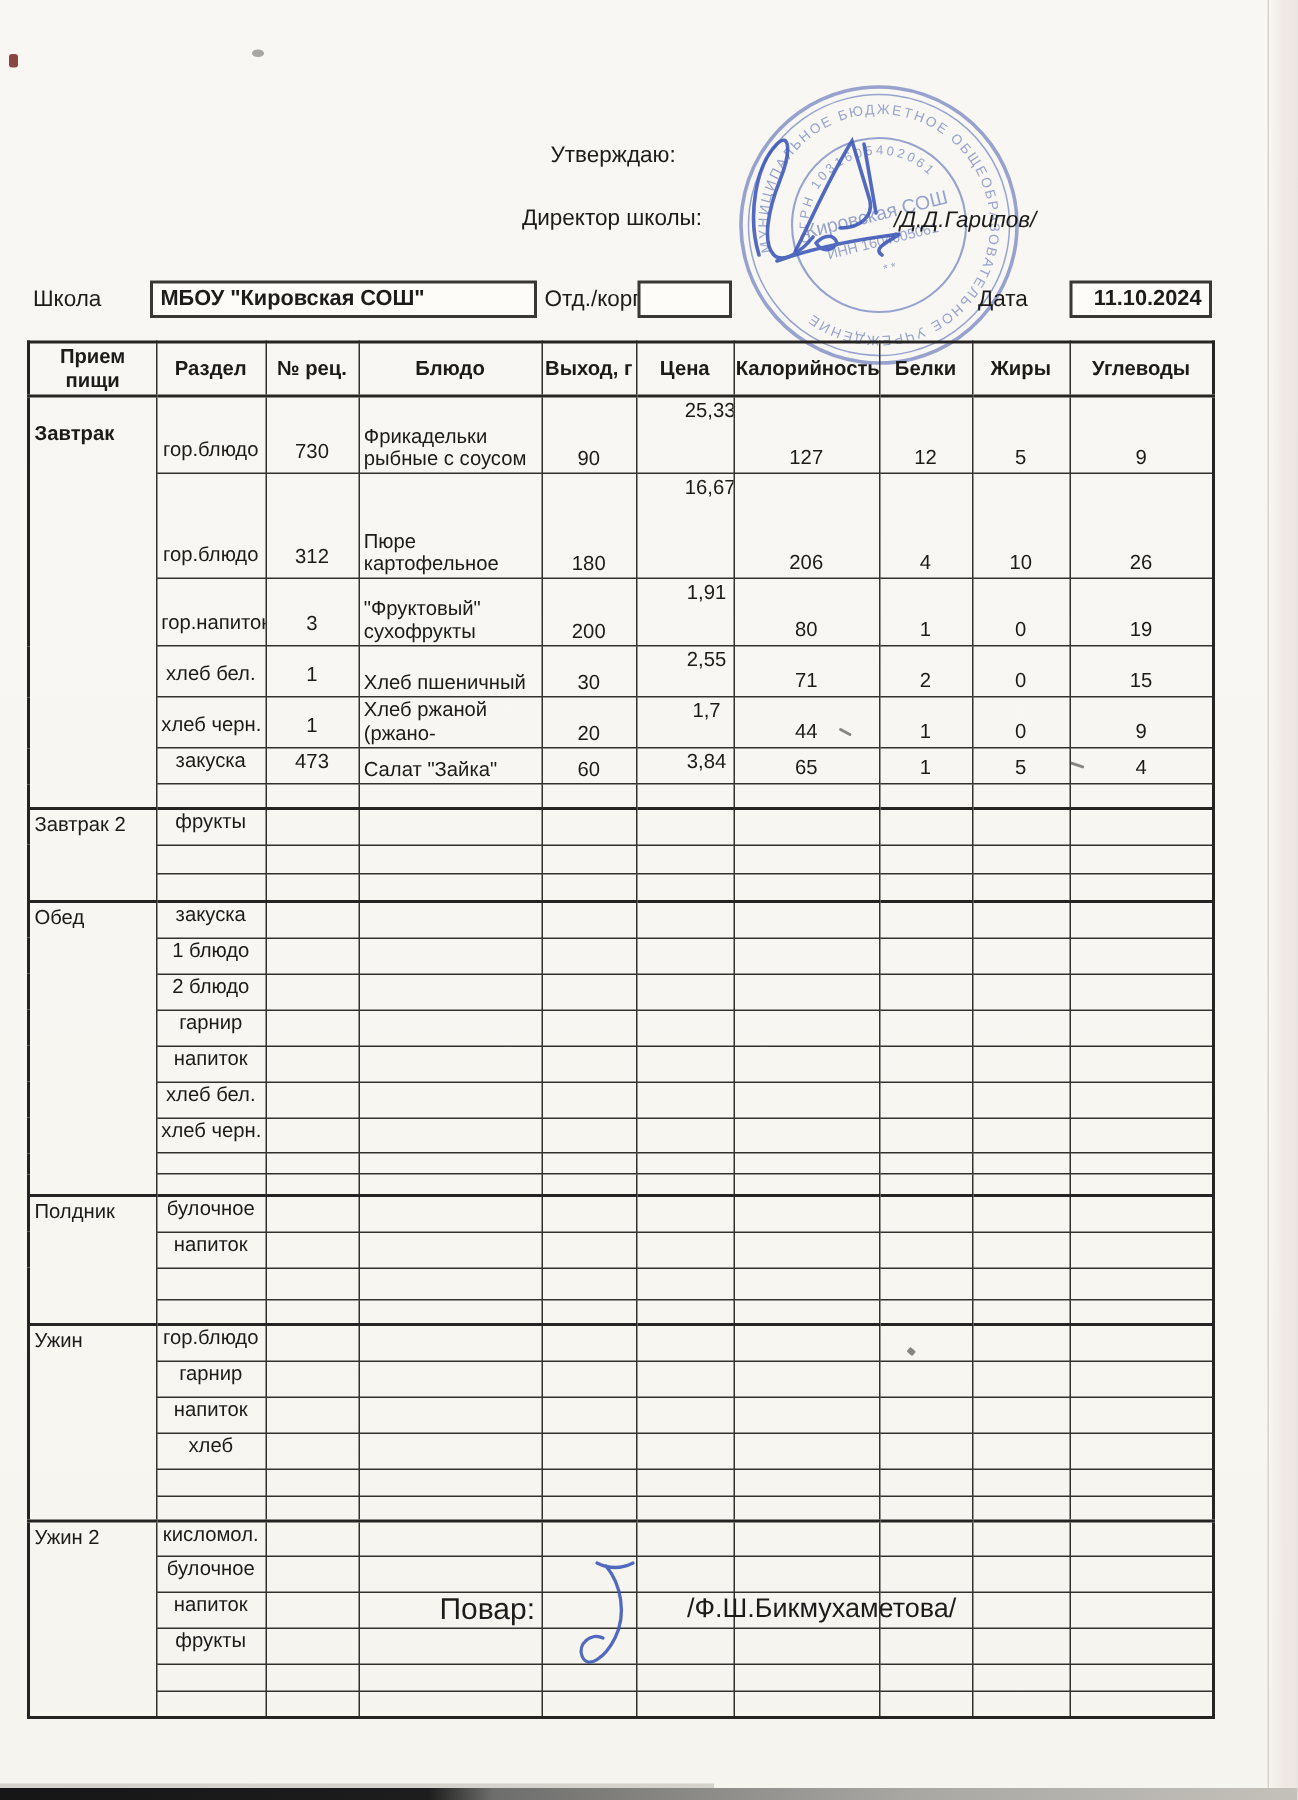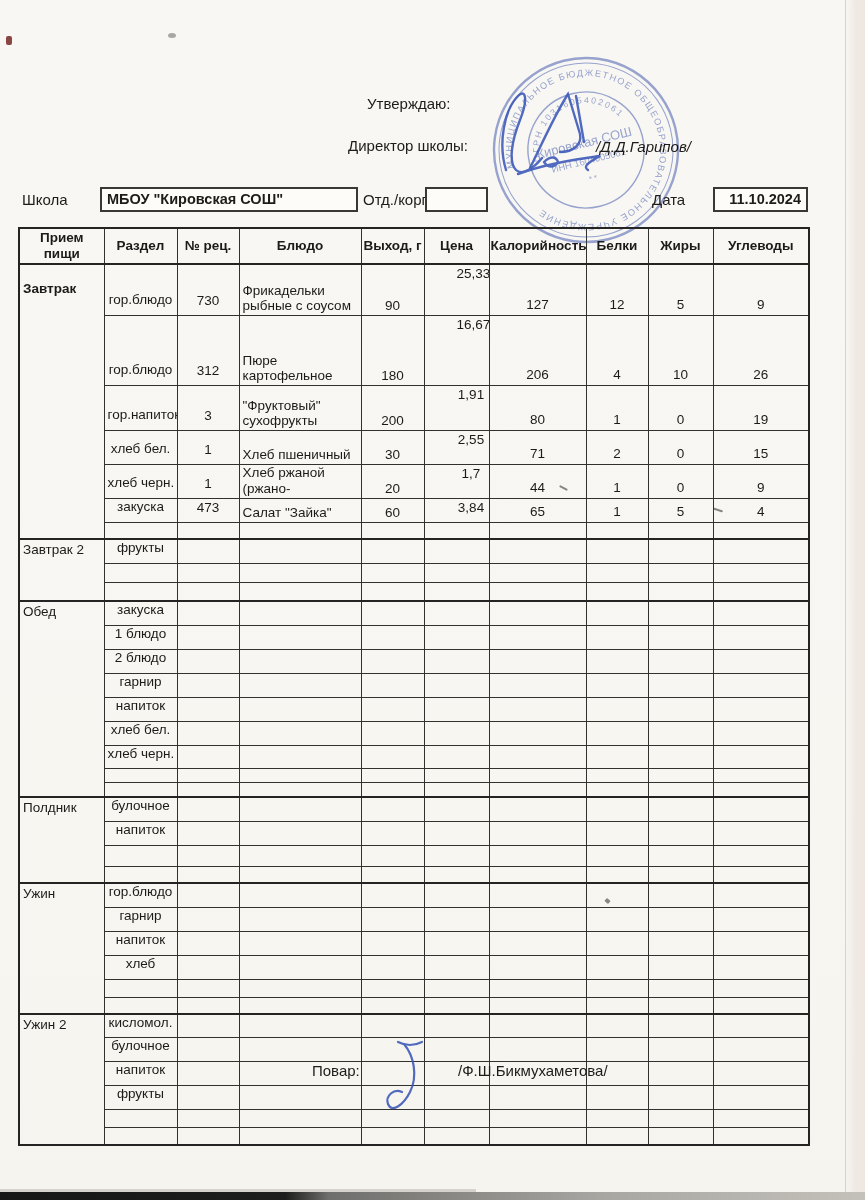--- a/index.html
+++ b/index.html
@@ -78,22 +78,22 @@
   tbody.sec-0 td.meal { padding-top:16px;font-weight:bold; }
   td.c-razdel { text-align:center;  vertical-align:bottom; white-space:nowrap; padding-bottom:7px; }
   td.c-rec    { text-align:center; vertical-align:bottom; padding-bottom:6px; }
   td.c-dish   { text-align:left;  vertical-align:bottom; padding-bottom:1px; }
   td.c-out    { text-align:center; vertical-align:bottom; padding-bottom:1px; }
   td.c-price  { text-align:center; vertical-align:top; padding-top:1px;padding-left:32px; }
   td.c-kcal, td.c-protein, td.c-fat, td.c-carbs
               { text-align:center; vertical-align:bottom; padding-bottom:2px; }
 
   
-  .cook-label { position:absolute; left:312px; top:1062px; font-size:15px; }
-  .cook-name  { position:absolute; left:458px; top:1062px; font-size:15px; }
+  .cook-label { position:absolute; left:293px; top:1062px; font-size:20px; }
+  .cook-name  { position:absolute; left:458px; top:1062px; font-size:18px; }
 
   .stamp text { fill:#5d72c0; font-family:"Liberation Sans", sans-serif; }
 </style>
 </head>
 <body>
 
 <div class="page">
 
   <div class="scan-right"></div>
   <div class="scan-bottom-soft"></div>

